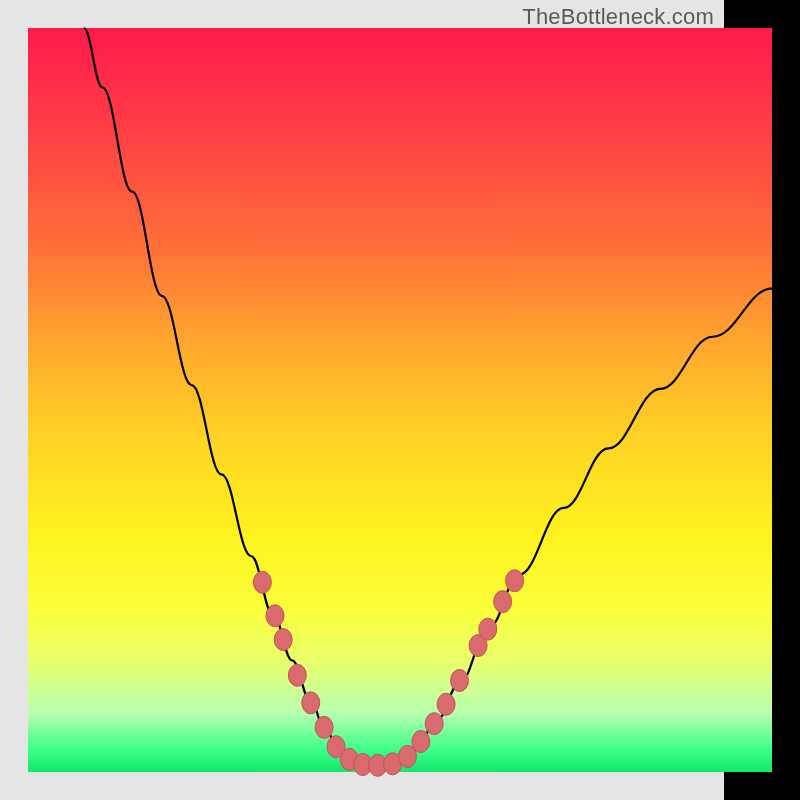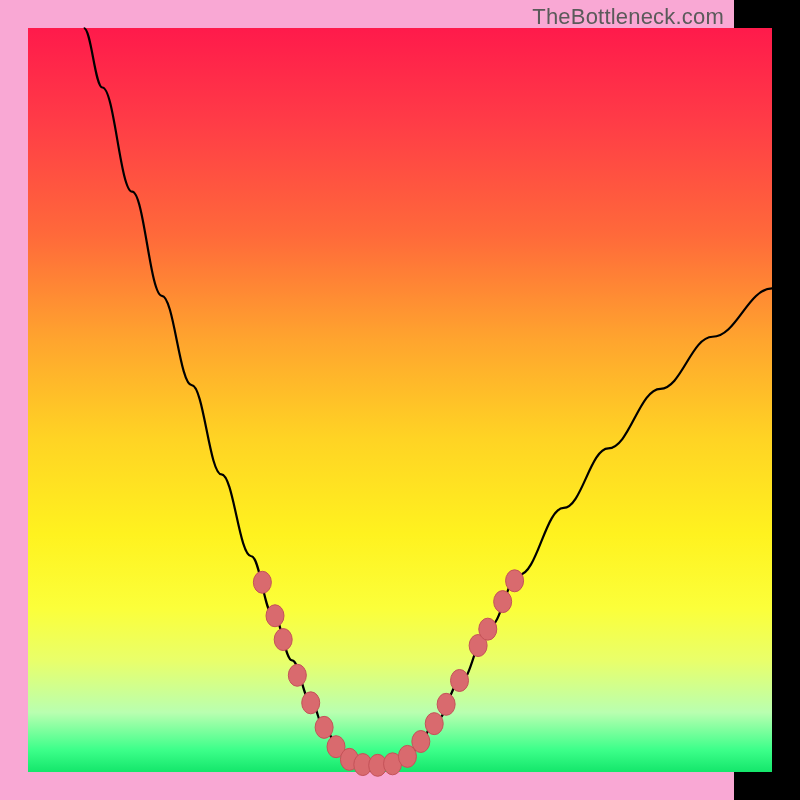--- a/index.html
+++ b/index.html
@@ -10,22 +10,21 @@
     background: #000;
     overflow: hidden;
     font-family: Arial, Helvetica, sans-serif;
   }
   .frame {
     position: absolute;
     top: 0;
     left: 0;
     width: 724px;
     height: 800px;
-    background: #f9a8d4;
-    padding-left: 10px;
+    background: #e5e5e5;
   }
   .plot-area {
     position: absolute;
     top: 28px;
     left: 28px;
     width: 744px;
     height: 744px;
     background: linear-gradient(
       to bottom,
       #ff1a4b 0%,

